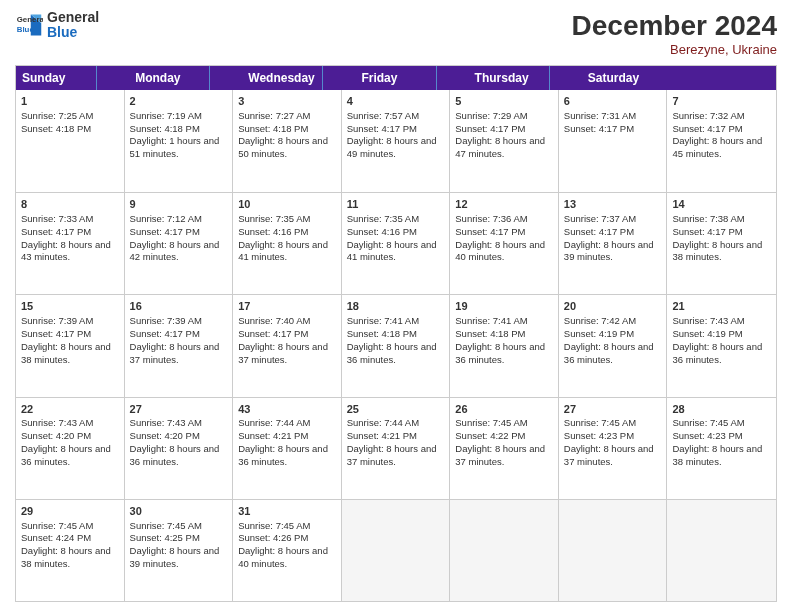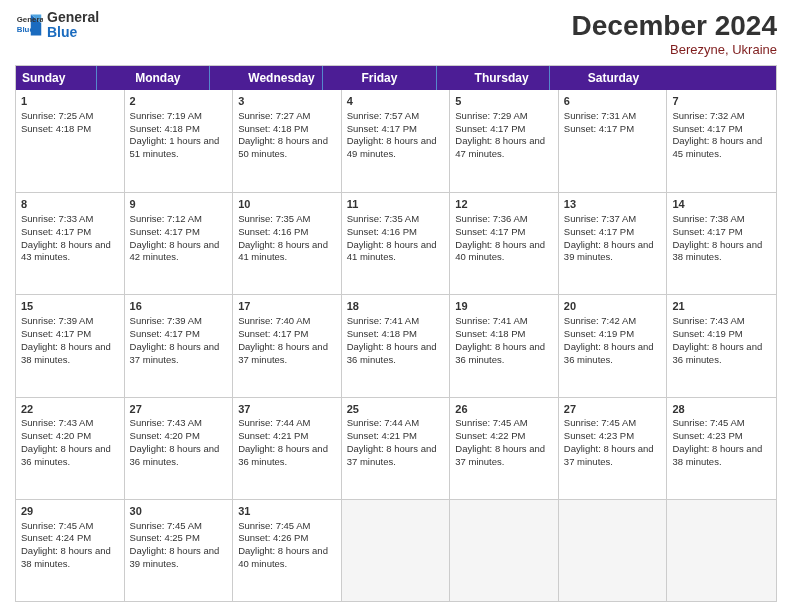--- a/index.html
+++ b/index.html
@@ -267,21 +267,21 @@
             <span class="cell-line">Sunset: 4:20 PM</span>
             <span class="cell-line">Daylight: 8 hours and 36 minutes.</span>
           </div>
           <div class="cal-cell">
             <span class="day-num">27</span>
             <span class="cell-line">Sunrise: 7:43 AM</span>
             <span class="cell-line">Sunset: 4:20 PM</span>
             <span class="cell-line">Daylight: 8 hours and 36 minutes.</span>
           </div>
           <div class="cal-cell">
-            <span class="day-num">37</span>
+            <span class="day-num">43</span>
             <span class="cell-line">Sunrise: 7:44 AM</span>
             <span class="cell-line">Sunset: 4:21 PM</span>
             <span class="cell-line">Daylight: 8 hours and 36 minutes.</span>
           </div>
           <div class="cal-cell">
             <span class="day-num">25</span>
             <span class="cell-line">Sunrise: 7:44 AM</span>
             <span class="cell-line">Sunset: 4:21 PM</span>
             <span class="cell-line">Daylight: 8 hours and 37 minutes.</span>
           </div>

